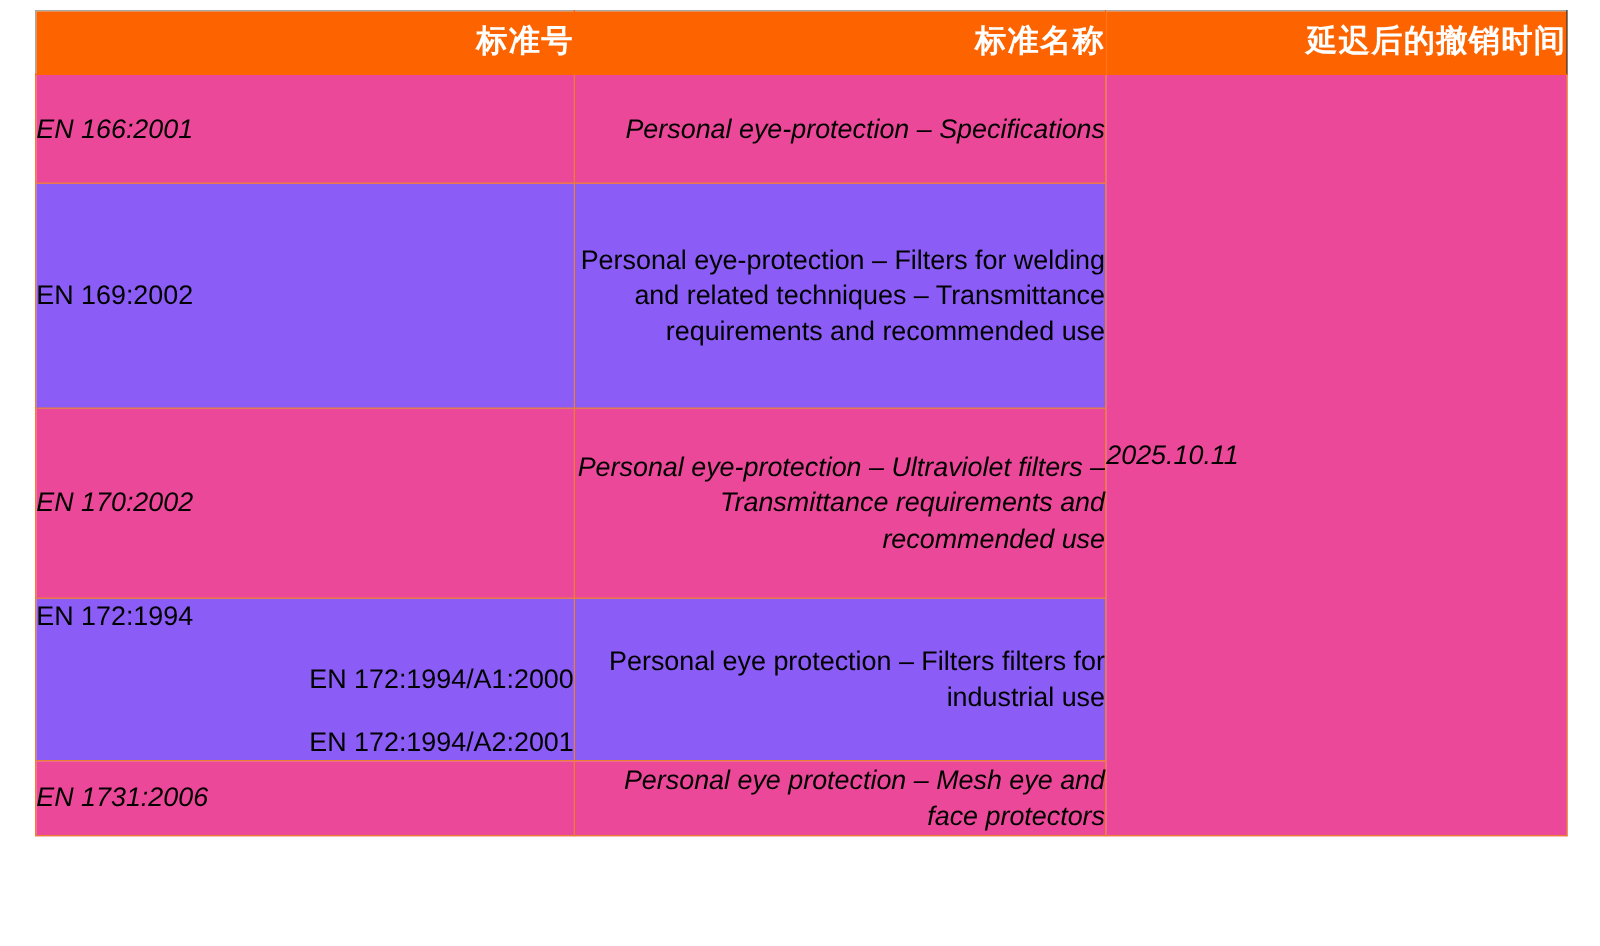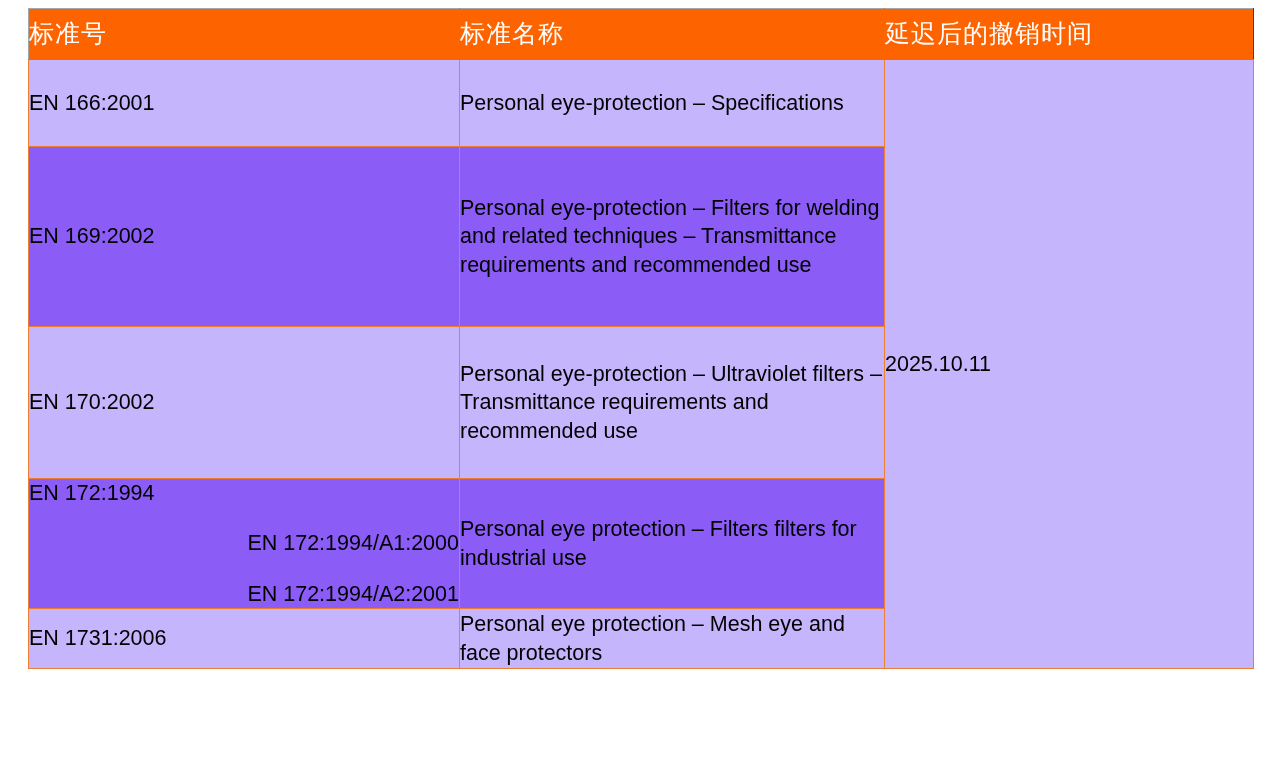--- a/index.html
+++ b/index.html
@@ -29,25 +29,25 @@
     border: 1px solid #ED7D31;
     vertical-align: middle;
     padding: 0;
   }
   
   thead tr.header-row th {
     background: #FD6400;
     border: 1px solid #FD6400;
     border-top: 1px solid #A6A6A6;
     color: #ffffff;
-    font-weight: normal;
+    font-weight: bold;
     font-size: 25px;
     line-height: 1.1;
     height: 50px;
-    text-align: left;
+    text-align: right;
     font-family: "Liberation Serif", serif;
     letter-spacing: 1px;
   }
   thead tr.header-row th.h-first {
     border-left: 1px solid #A6A6A6;
   }
   thead tr.header-row th.h-last {
     border-right: 1px solid #404040;
   }
   
@@ -60,28 +60,29 @@
     font-size: 21.5px;
     line-height: 1.32;
     color: #000000;
     font-family: "Liberation Sans", sans-serif;
   }
   td.cell-num {
     padding: 6px 0 6px 16px;
   }
   td.cell-name {
     padding: 8px 10px 8px 16px;
+    text-align: right;
   }
   td.cell-date {
     padding: 6px 0 6px 16px;
     vertical-align: middle;
     background: #ffffff;
     border-right: 1px solid #A6A6A6;
   }
-  tr.row-white td { background: #c4b5fd; }
+  tr.row-white td { background: #ec4899; font-style: italic; }
   tr.row-peach td { background: #8b5cf6; }
 
   .num-line { display: block; }
   .num-line + .num-line { margin-top: 22px; text-align: right; }
 
   tbody tr.r1 { height: 87px; }
   tbody tr.r2 { height: 180px; }
   tbody tr.r3 { height: 152px; }
   tbody tr.r4 { height: 122px; }
   tbody tr.r5 { height: 60px; }

